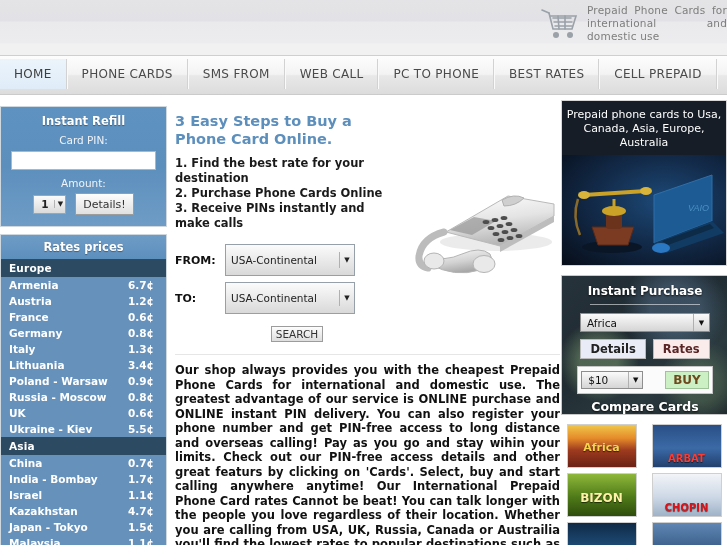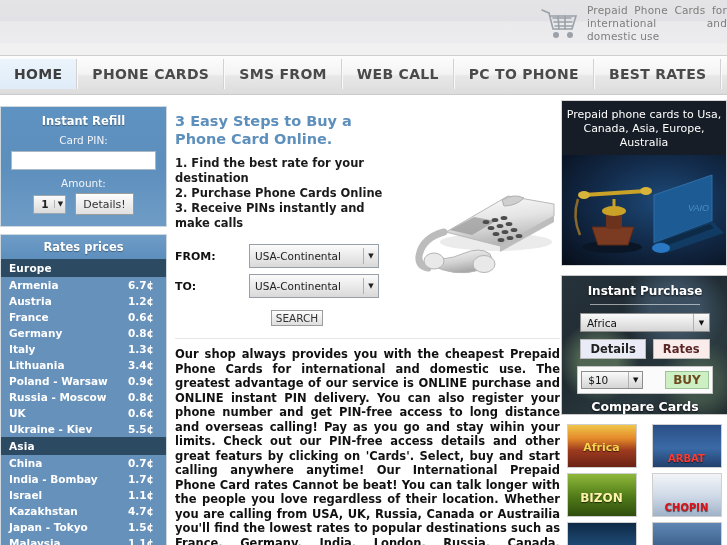--- a/index.html
+++ b/index.html
@@ -29,21 +29,21 @@
 
   
   .nav {
     position: absolute; left: 0; top: 55px; width: 727px; height: 40px;
     background: linear-gradient(to bottom,#fdfdfd 0%,#f3f3f3 48%,#e8e8e8 52%,#dcdcdc 100%);
     border-top: 1px solid #cfcfcf; border-bottom: 1px solid #cbcbcb;
     display: flex; align-items: stretch;
   }
   .nav-item {
     position: relative; display: flex; align-items: center; justify-content: center;
-    padding: 0 14px; font-size: 14px; font-weight: bold; color: #4a4a4a;
+    padding: 0 14px; font-size: 12px; font-weight: normal; color: #4a4a4a;
     letter-spacing: .3px; border-right: 1px solid #d2d2d2;
     border-left: 1px solid #fafafa; cursor: pointer; white-space: nowrap;
     height: 30px; margin-top: 3px;
   }
   .nav-item:first-child { border-left: none; }
   .nav-item.active {
     background: linear-gradient(to bottom,#ecf4fb 0%,#dfecf8 100%);
     color: #3e3e3e;
   }
 
@@ -109,24 +109,24 @@
   .hero-steps {
     font-size: 11.5px; font-weight: bold; color: #1a1a1a; line-height: 15px;
     width: 215px;
   }
   .form-rows { margin-top: 13px; }
   .form-row { display: flex; align-items: center; margin-bottom: 6px; }
   .form-row label {
     font-size: 11px; font-weight: bold; color: #111; width: 50px;
   }
   .sel {
-    width: 130px; height: 24px; border: 1px solid #97a0a8;
+    width: 130px; height: 32px; border: 1px solid #97a0a8;
     background: linear-gradient(to bottom,#fbfbfb,#d9d9d9);
     display: flex; align-items: center; font-size: 10.5px; color: #222;
-    padding-left: 5px; cursor: pointer; margin-left: 24px;
+    padding-left: 5px; cursor: pointer;
   }
   .sel .txt { flex: 1; }
   .sel .arr {
     width: 15px; height: 16px; border-left: 1px solid #b0b0b0;
     display: flex; align-items: center; justify-content: center; font-size: 7px;
   }
   .btn-search {
     margin: 12px 0 0 96px; width: 52px; height: 16px; font-size: 10.5px;
     color: #333; border: 1px solid #9c9c9c;
     background: linear-gradient(to bottom,#fdfdfd,#dedede);

